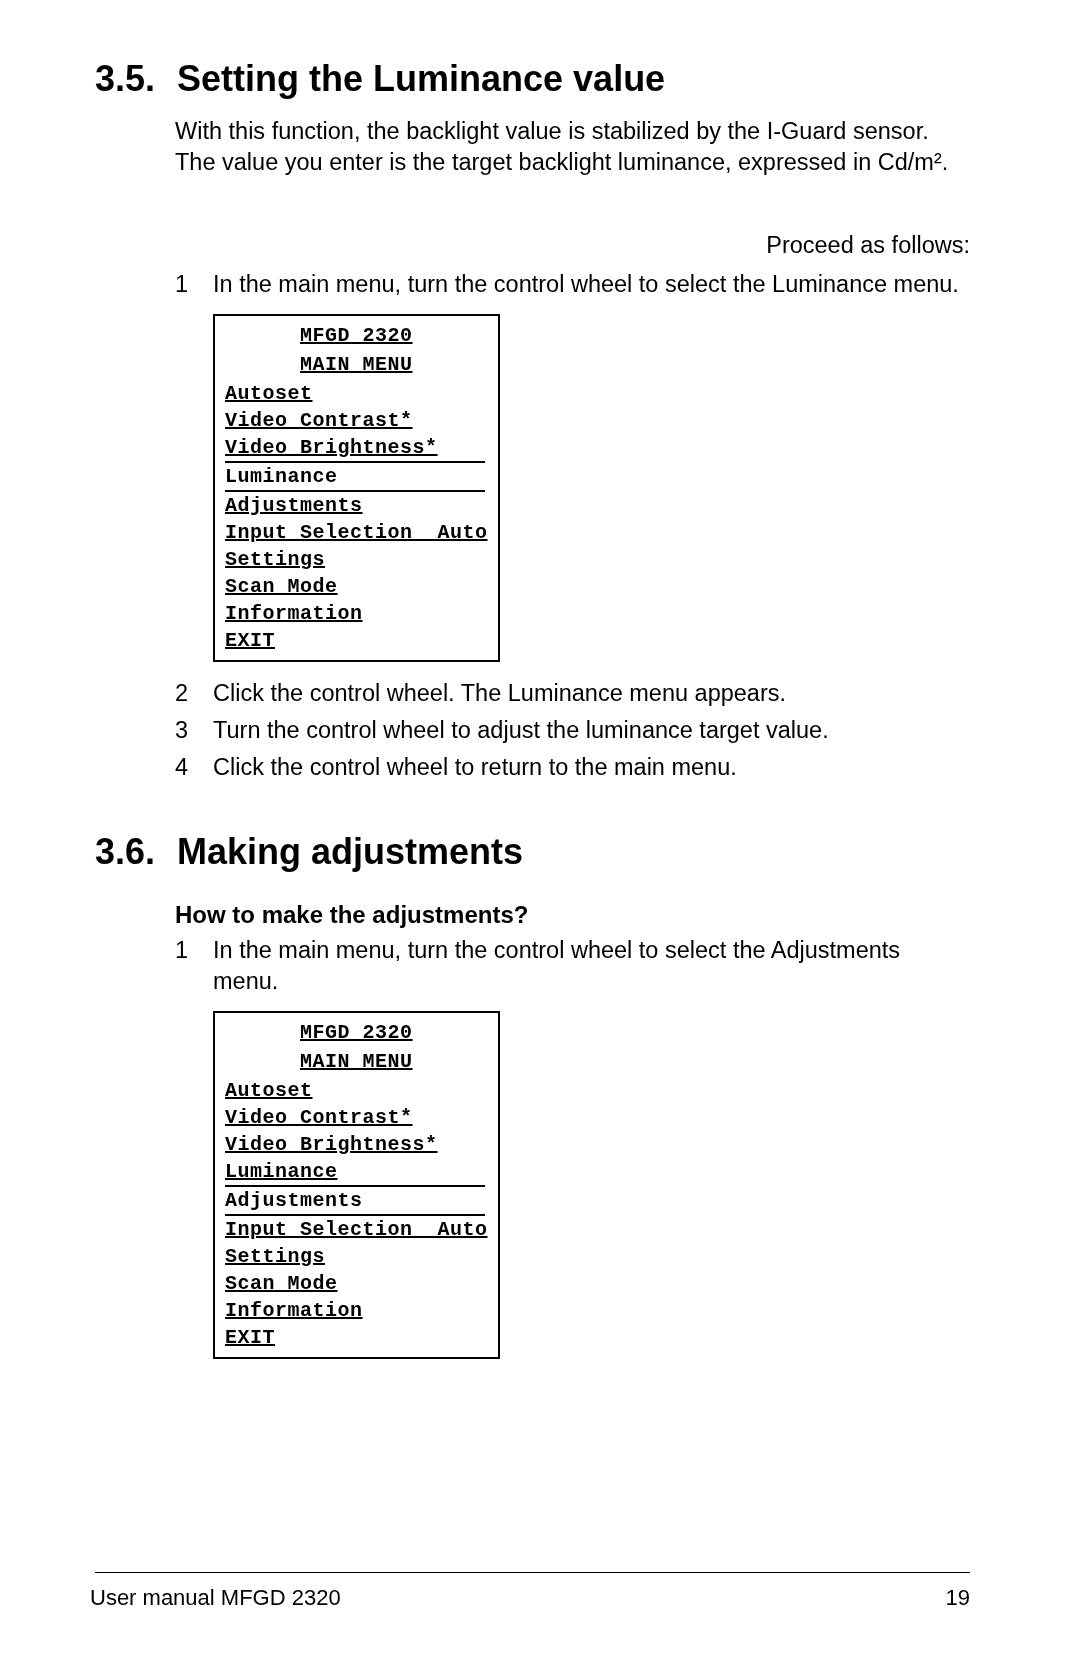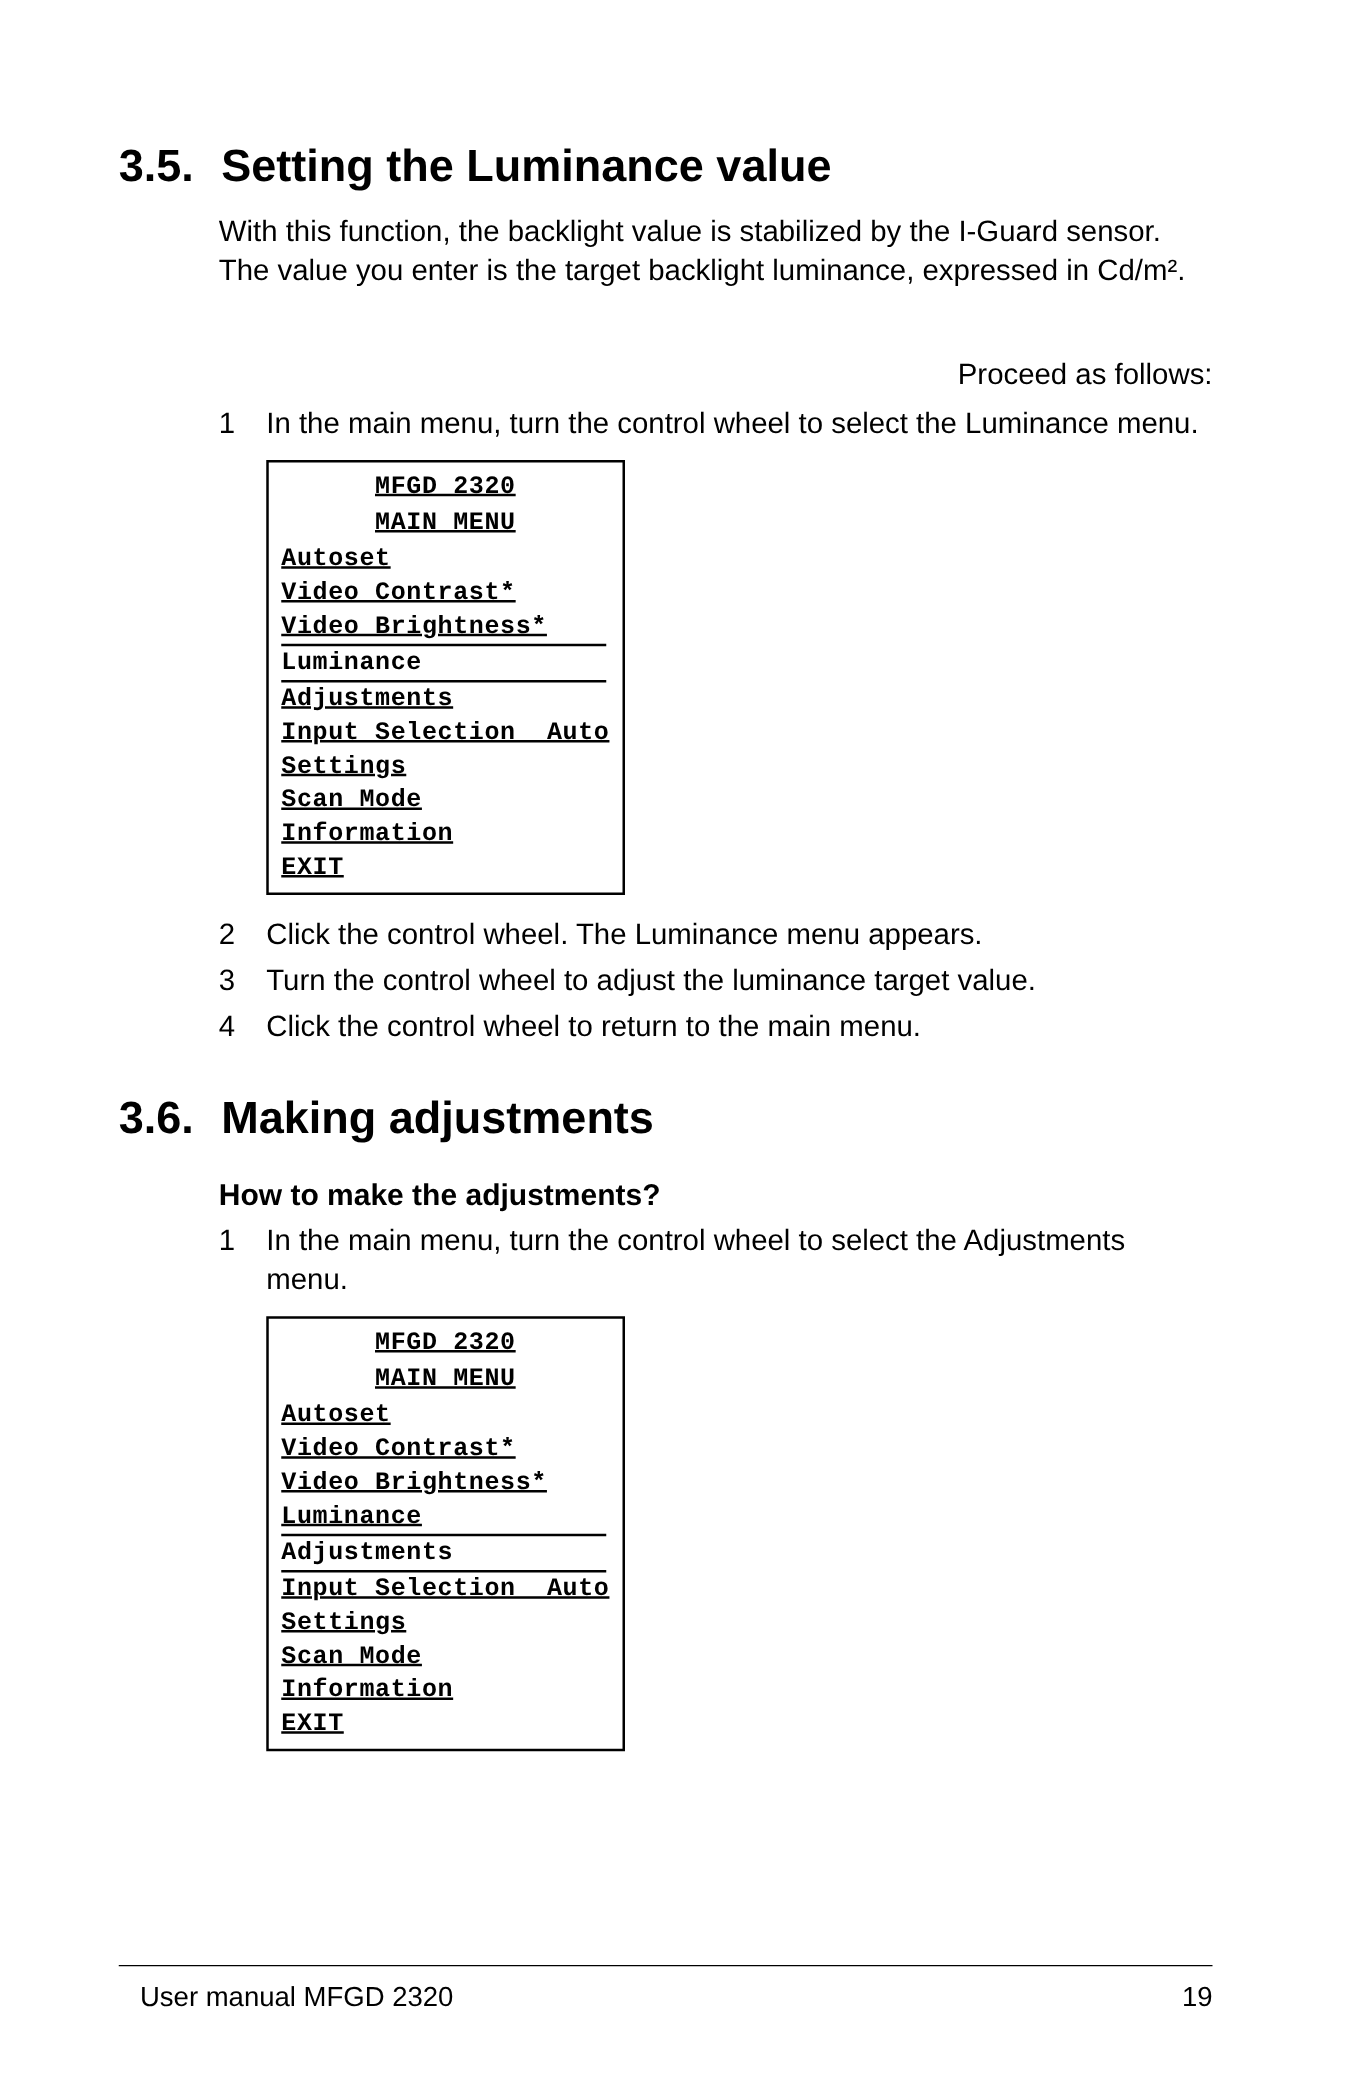--- a/index.html
+++ b/index.html
@@ -7,32 +7,32 @@
     padding: 0;
     background: #fff;
     color: #000;
     font-family: Arial, Helvetica, sans-serif;
   }
   .page {
     width: 1080px;
     height: 1669px;
     position: relative;
     box-sizing: border-box;
-    padding: 112px 110px 0 95px;
+    padding: 58px 110px 0 95px;
     border-radius: 26px;
   }
   .heading-35, .heading-36 {
     font-size: 36px;
     font-weight: bold;
     margin: 0 0 16px 0;
     display: flex;
     align-items: baseline;
     gap: 22px;
   }
-  .heading-36 { margin-top: 36px; }
+  .heading-36 { margin-top: 48px; }
   .indent-body {
     margin-left: 80px;
     font-size: 23.5px;
     line-height: 1.32;
   }
   .para {
     margin: 0 0 10px 0;
   }
   .proceed {
     margin-top: 52px;
@@ -94,21 +94,21 @@
   .footer-line {
     position: absolute;
     left: 95px;
     right: 110px;
     bottom: 96px;
     border-top: 1.5px solid #000;
   }
   .footer {
     position: absolute;
     bottom: 58px;
-    left: 112px;
+    left: 90px;
     right: 110px;
     display: flex;
     justify-content: space-between;
     font-size: 22px;
   }
 </style>
 </head>
 <body>
 
 <div class="page">

